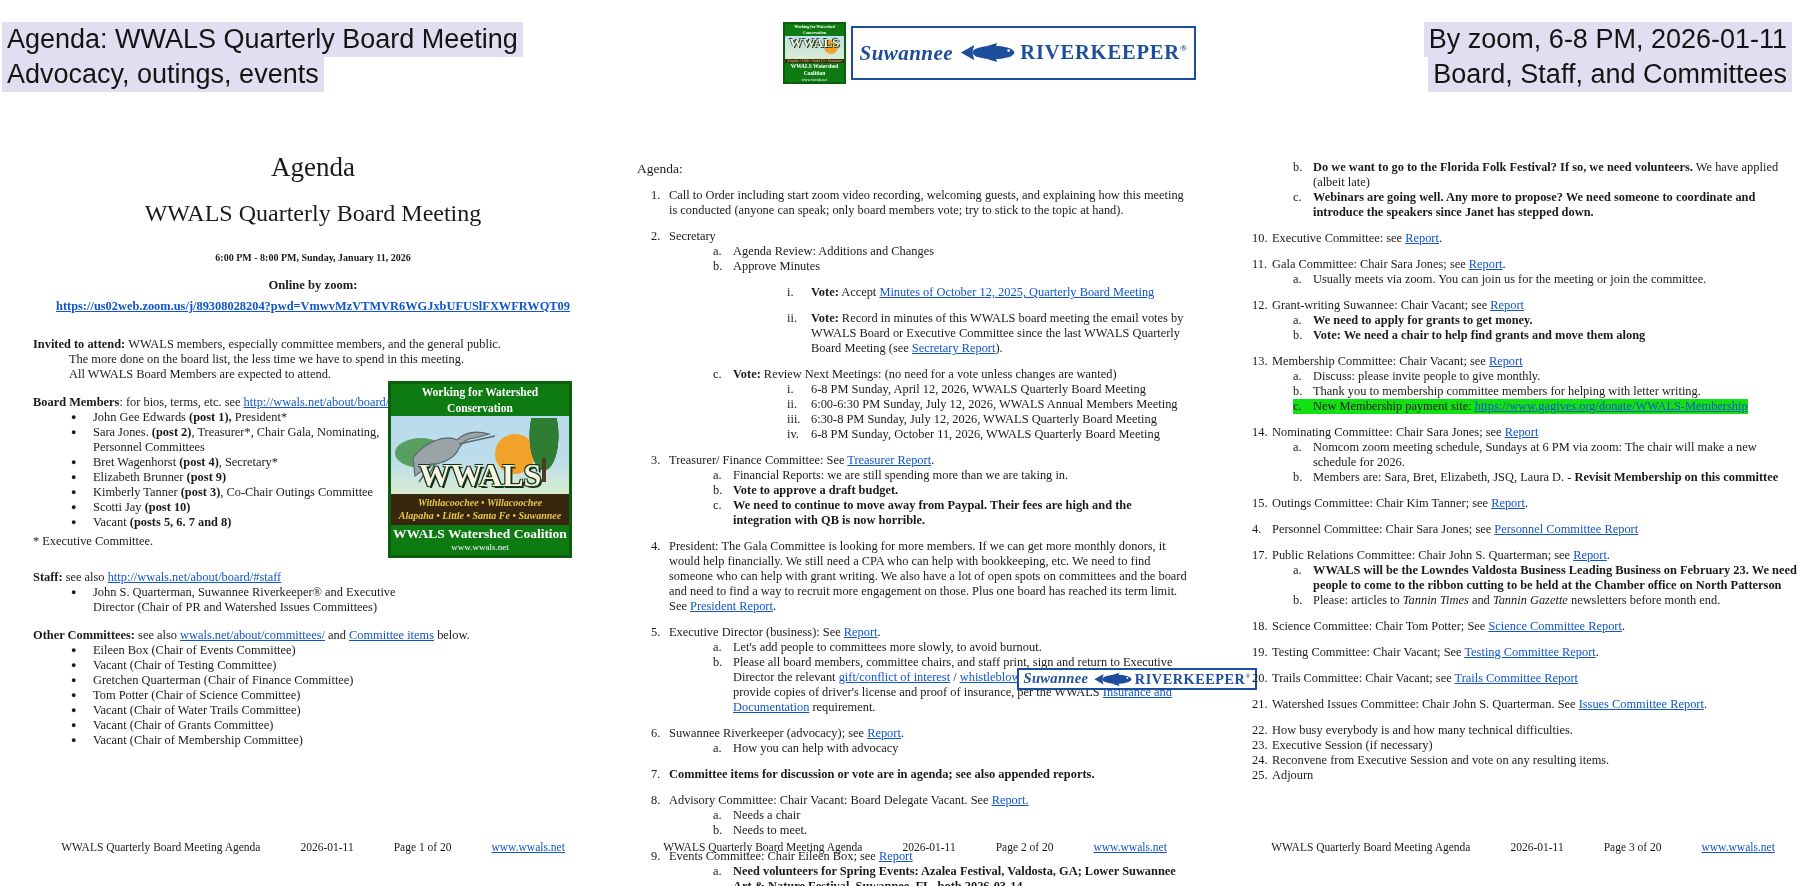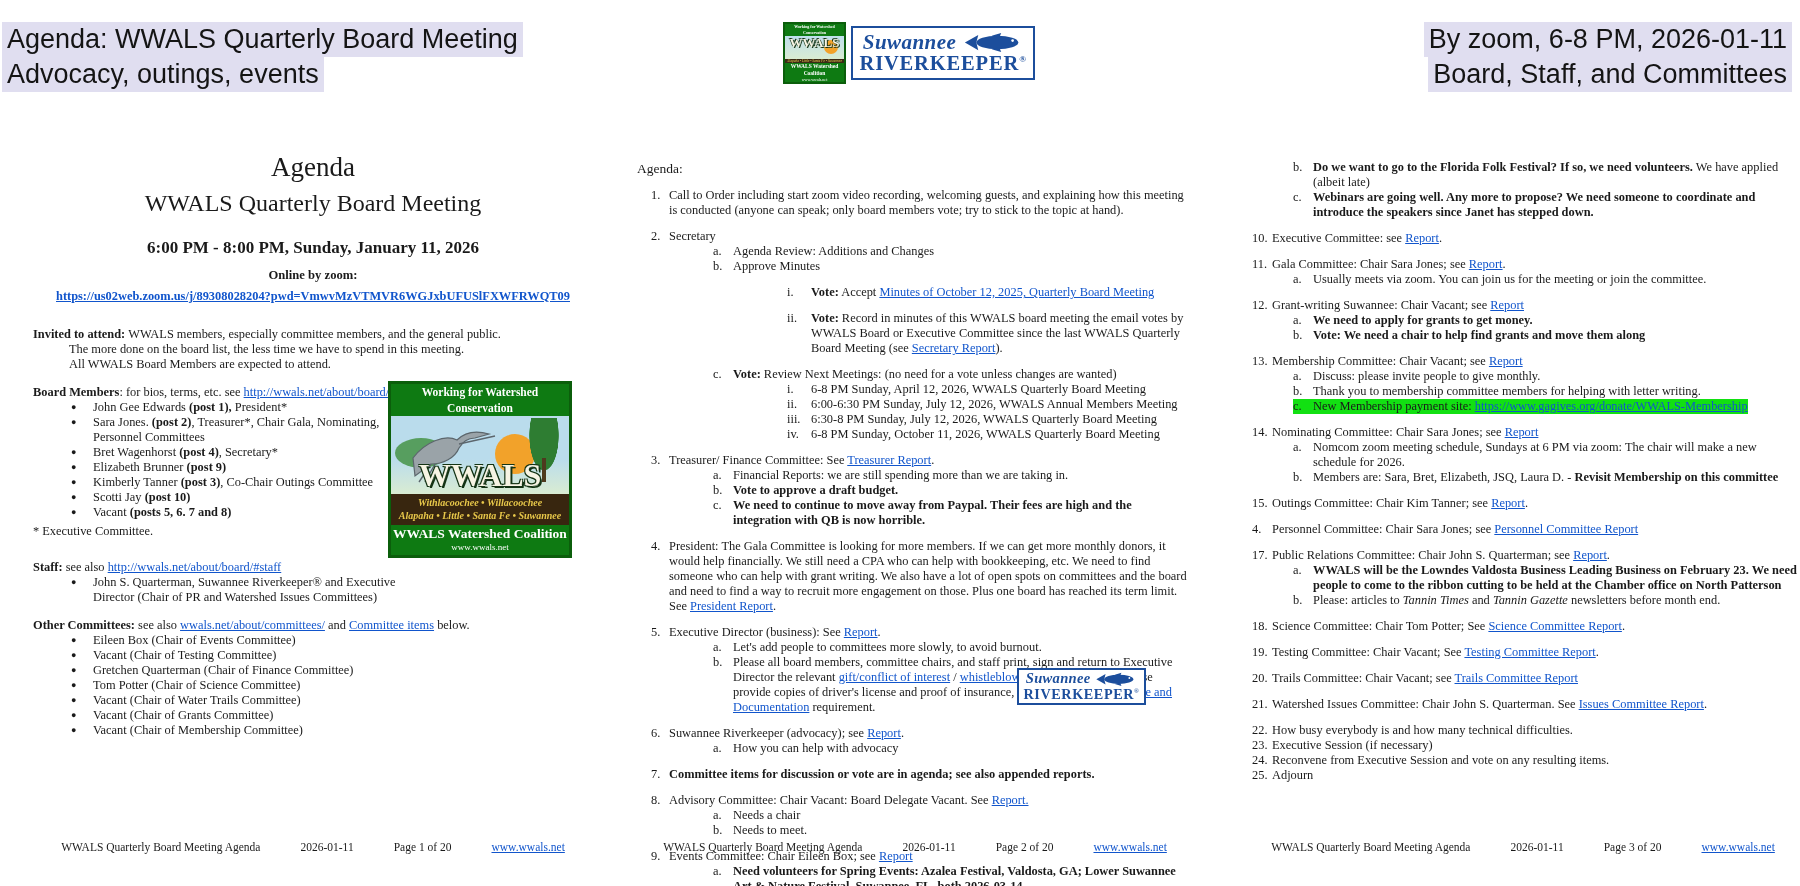--- a/index.html
+++ b/index.html
@@ -19,42 +19,42 @@
   .wlogo-mini .bar { background:#0e7a12; color:#fff; text-align:center; }
   .wlogo-mini .t1 { font-size:4px; line-height:6px; font-weight:bold; }
   .wlogo-mini .mid { flex:1; position:relative; background:linear-gradient(#bfdfec,#d9ecd2); }
   .wlogo-mini .mid .nm { position:absolute; bottom:8px; width:100%; text-align:center; font-weight:bold; font-size:13px; color:#f7f4e4; text-shadow:0 0 1px #143314,1px 1px 0 #143314,-1px -1px 0 #143314; }
   .wlogo-mini .mid .sun { position:absolute; right:6px; top:4px; width:14px; height:14px; border-radius:50%; background:#f2a22a; }
   .wlogo-mini .rv { background:#3a2a16; color:#e8c84a; font-size:3.5px; line-height:4.5px; text-align:center; font-style:italic; }
   .wlogo-mini .t2 { font-size:5.5px; line-height:7px; font-weight:bold; }
   .wlogo-mini .t3 { font-size:4px; line-height:5px; }
 
   
-  .rk { border:2px solid #1c4e9c; background:#fff; color:#1c4e9c; display:inline-flex; flex-direction:column; align-items:center; justify-content:center; padding:0.15em 0.5em; }
+  .rk { border:2px solid #1c4e9c; background:#fff; color:#1c4e9c; display:inline-flex; flex-direction:row; align-items:center; justify-content:center; padding:0.15em 0.5em; }
   .rk .l1 { display:flex; align-items:center; gap:0.3em; font-weight:bold; font-style:italic; font-size:1.62em; line-height:1.05; letter-spacing:0.02em; }
   .rk .l2 { font-weight:bold; font-size:1.58em; line-height:1.05; letter-spacing:0.04em; font-style:normal; }
   .rk sup { font-size:0.45em; }
   .rk svg { width:2.9em; height:1em; }
   .rk-header { position:static; font-size:13px; height:54px; }
   .rk-small { position:absolute; left:380px; top:508px; font-size:9px; }
 
   
   .page { position:absolute; font-size:12.4px; line-height:15px; }
   .page1 { left:33px; top:140px; width:560px; }
   .page2 { left:637px; top:160px; width:556px; }
   .page3 { left:1245px; top:160px; width:556px; }
 
   a.lnk, .lnk { color:#1155cc; text-decoration:underline; cursor:pointer; }
   .b { font-weight:bold; }
   .i { font-style:italic; }
 
   
   .p1-title1 { font-size:27px; line-height:30px; text-align:center; margin-top:12px; }
-  .p1-title2 { font-size:24px; line-height:28px; text-align:center; margin-top:7px; }
-  .p1-dt     { font-size:17px; font-weight:bold; text-align:center; margin-top:23px; }
+  .p1-title2 { font-size:24px; line-height:28px; text-align:center; margin-top:17px; }
+  .p1-dt     { font-size:10px; font-weight:bold; text-align:center; margin-top:23px; }
   .p1-online { font-size:12.6px; font-weight:bold; text-align:center; margin-top:13px; }
   .p1-linkwrap { text-align:center; margin-top:6px; font-weight:bold; font-size:12.4px; }
   .p1-body { margin-top:23px; }
   .p1-sub { margin-left:36px; }
   .sec { margin-top:13px; }
   .sec-staff { margin-top:21px; }
   .bl { display:flex; margin-left:38px; }
   .bl .bm { width:22px; font-size:9px; flex:0 0 22px; }
   .bl .bc { flex:1; }
   .w-board .bc { max-width:292px; }

